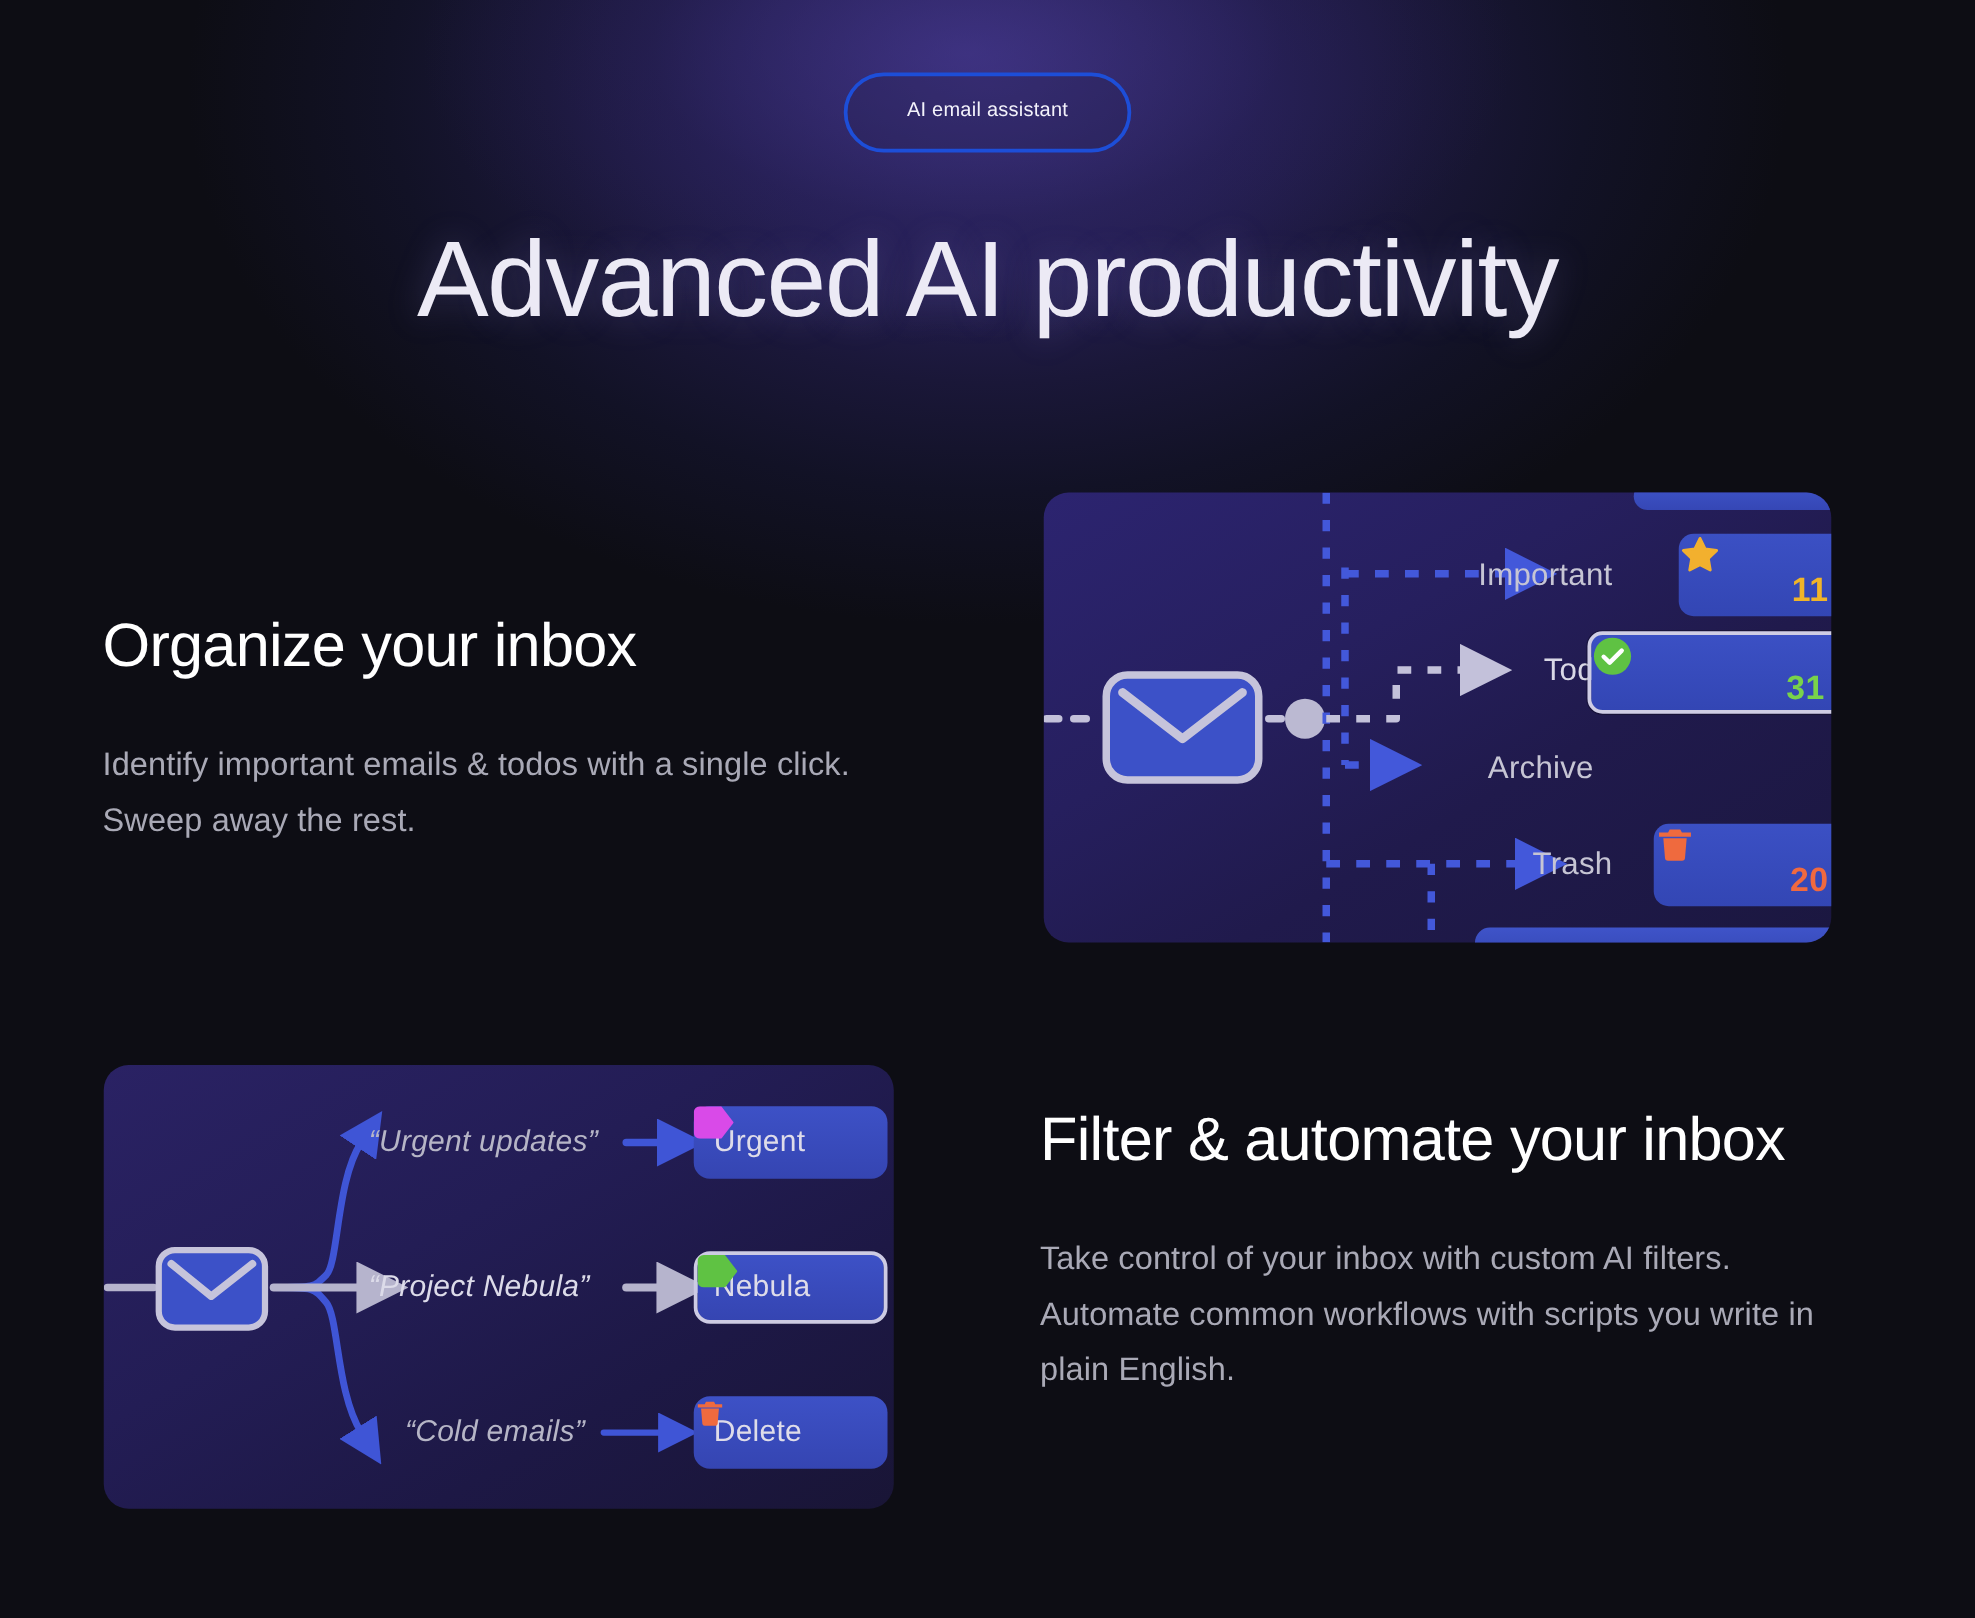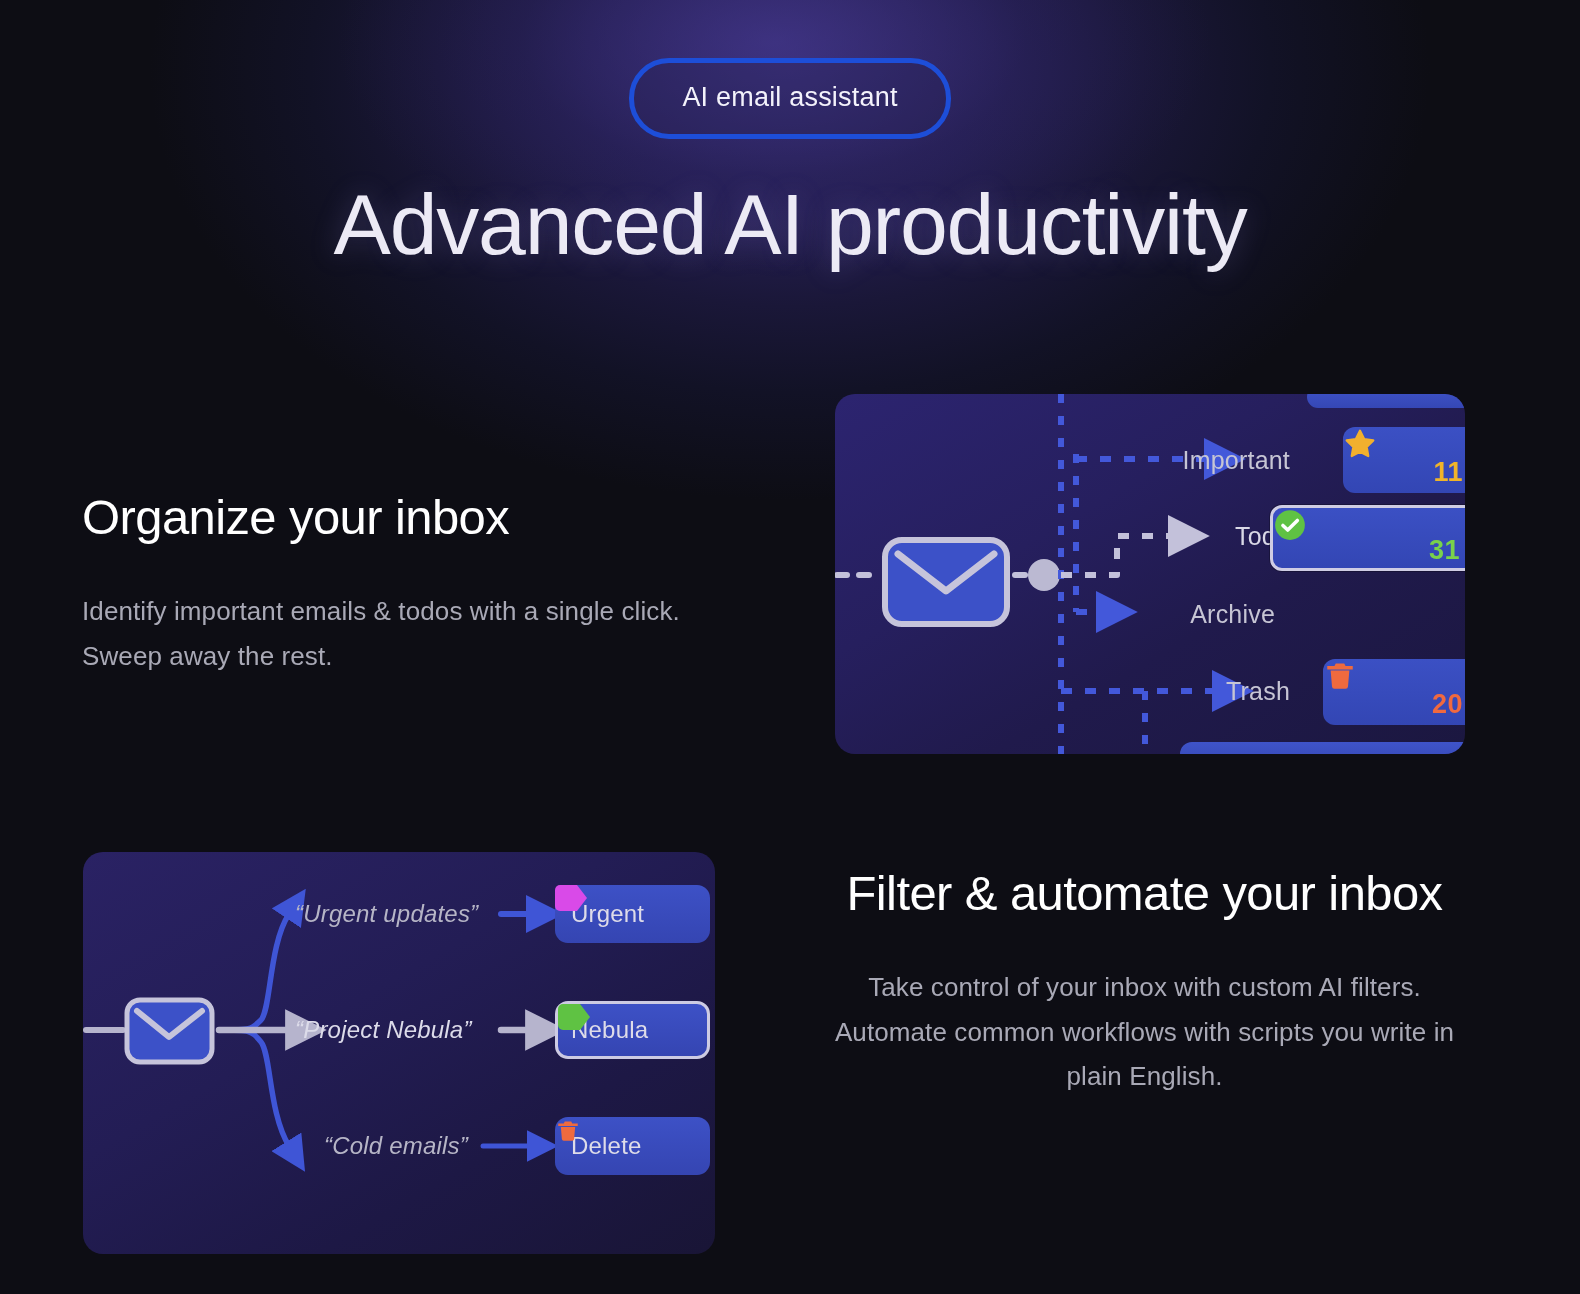--- a/index.html
+++ b/index.html
@@ -20,55 +20,55 @@
     position:absolute; left:0; top:0; width:1580px; height:420px;
     background:radial-gradient(ellipse 560px 300px at 49% 10%, rgba(72,58,150,0.55) 0%, rgba(45,36,100,0.30) 45%, rgba(13,13,20,0) 78%);
     pointer-events:none;
   }
 
   
   .eyebrow-wrap { position:absolute; left:0; top:58px; width:1580px; text-align:center; }
   .eyebrow {
     display:inline-block;
     padding:19px 48px 21px;
-    border:5px solid #1d4ed8;
+    border:3px solid #1d4ed8;
     border-radius:40px;
     color:#f3f2fb;
-    font-size:27px;
+    font-size:16px;
     letter-spacing:0.2px;
     background:rgba(40,33,86,0.35);
   }
 
   
   .hero {
     position:absolute; left:0; top:175px; width:1580px; text-align:center;
     font-size:86px; font-weight:400; letter-spacing:-1.2px;
     color:#eceaf5;
     text-shadow:0 0 28px rgba(150,140,230,0.28);
   }
 
   
   .txt-h {
     font-size:49px; font-weight:400; letter-spacing:-0.6px; color:#ffffff; line-height:1.12;
   }
   .txt-p {
     margin-top:44px; font-size:26px; line-height:1.72; color:#a9a9b6; letter-spacing:0.1px;
   }
   #organize-text { position:absolute; left:82px; top:490px; width:620px; }
-  #filter-text   { position:absolute; left:832px; top:866px; width:625px;text-align:center; }
+  #filter-text   { position:absolute; left:832px; top:885px; width:625px; }
 
   
   .card {
     position:absolute;
     border-radius:20px;
     overflow:hidden;
     background:linear-gradient(150deg,#2c2470 0%,#261f5e 36%,#201a4c 62%,#1b1740 100%);
   }
   #routing-card { left:835px; top:394px; width:630px; height:360px; }
-  #filters-card { left:83px; top:852px; width:632px; height:402px;
+  #filters-card { left:83px; top:852px; width:632px; height:355px;
     background:linear-gradient(150deg,#2a2264 0%,#231d55 40%,#1d1845 70%,#191536 100%); }
 
   .card svg { position:absolute; left:0; top:0; }
 
   
   .route-label {
     position:absolute; color:#c6c5d4; font-size:25px; letter-spacing:0.2px; white-space:nowrap;
     text-align:right;
   }
   .route-label.lit { color:#d9d8e6; }

